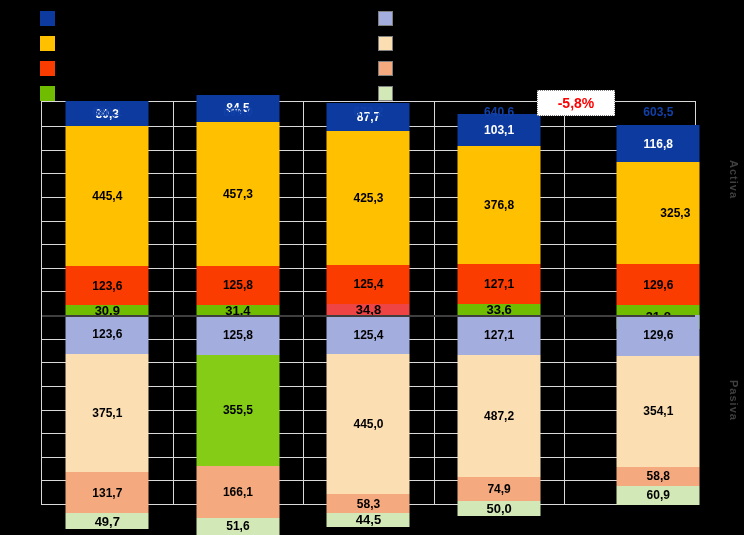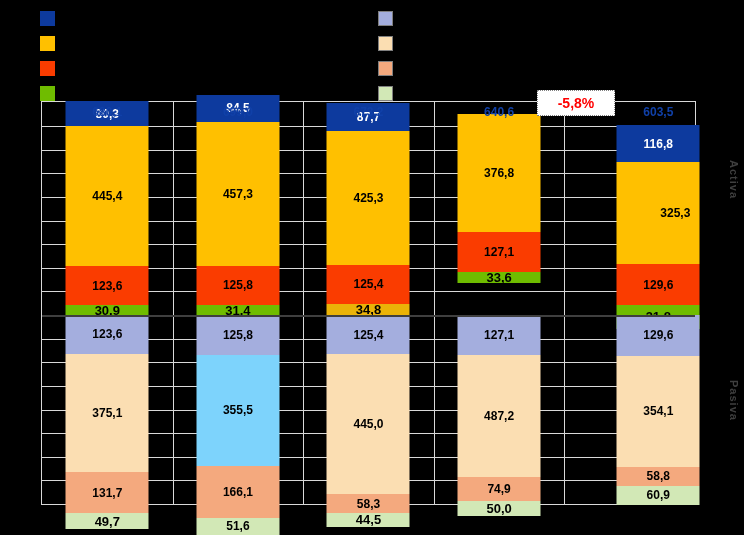--- a/index.html
+++ b/index.html
@@ -145,43 +145,44 @@
       <div class="col" style="left: 130.6px; width: 130.6px;">
         <div class="col-total">699,0</div>
         <div class="bar" style="top: -6.8355px; height: 219.835px;">
           <div class="seg on-dark" style="background: rgb(13, 58, 158); height: 26.5753px;">84,5</div>
           <div class="seg" style="background: rgb(255, 192, 0); height: 143.821px;">457,3</div>
           <div class="seg" style="background: rgb(250, 60, 0); height: 39.5641px;">125,8</div>
           <div class="seg thin" style="background: rgb(111, 188, 0); height: 9.8753px;">31,4</div>
         </div>
         <div class="bar" style="top: 213px; height: 219.835px;">
           <div class="seg" style="background: rgb(164, 174, 222); height: 39.5641px;">125,8</div>
-          <div class="seg" style="background: #7dd3fc; height: 111.805px;">355,5</div>
+          <div class="seg" style="background: #84cc16; height: 111.805px;">355,5</div>
           <div class="seg" style="background: rgb(244, 169, 126); height: 52px;">166,1</div>
           <div class="seg" style="background: rgb(210, 232, 182); height: 16.2282px;">51,6</div>
         </div>
       </div>
       <div class="col" style="left: 261.2px; width: 130.6px;">
         <div class="col-total">673,2</div>
         <div class="bar" style="top: 1.2786px; height: 211.721px;">
           <div class="seg on-dark" style="background: rgb(13, 58, 158); height: 27.5816px;">87,7</div>
           <div class="seg" style="background: rgb(255, 192, 0); height: 133.757px;">425,3</div>
           <div class="seg" style="background: rgb(250, 60, 0); height: 39.4383px;">125,4</div>
-          <div class="seg thin" style="background: #eab308; height: 10.9446px; text-align: right;">34,8</div>
+          <div class="seg thin" style="background: #ef4444; height: 10.9446px; text-align: right;">34,8</div>
         </div>
         <div class="bar" style="top: 213px; height: 211.721px;">
           <div class="seg" style="background: rgb(164, 174, 222); height: 39.4383px;">125,4</div>
           <div class="seg" style="background: rgb(251, 222, 178); height: 139.952px;">445,0</div>
           <div class="seg" style="background: rgb(244, 169, 126); height: 18.3353px;">58,3</div>
           <div class="seg thin" style="background: rgb(210, 232, 182); height: 13.9953px;">44,5</div>
         </div>
       </div>
       <div class="col" style="left: 391.8px; width: 130.6px;">
         <div class="col-total">640,6</div>
         <div class="bar" style="top: 11.5313px; height: 201.469px;">
+          <div class="seg on-dark" style="background: rgb(13, 58, 158); height: 32.4249px;">103,1</div>
           <div class="seg" style="background: rgb(255, 192, 0); height: 118.504px;">376,8</div>
           <div class="seg" style="background: rgb(250, 60, 0); height: 39.9729px;">127,1</div>
           <div class="seg thin" style="background: rgb(111, 188, 0); height: 10.5672px;">33,6</div>
         </div>
         <div class="bar" style="top: 213px; height: 201.5px;">
           <div class="seg" style="background: rgb(164, 174, 222); height: 39.9729px;">127,1</div>
           <div class="seg" style="background: rgb(251, 222, 178); height: 122.246px;">487,2</div>
           <div class="seg" style="background: rgb(244, 169, 126); height: 23.556px;">74,9</div>
           <div class="seg thin" style="background: rgb(210, 232, 182); height: 15.725px;">50,0</div>
         </div>

